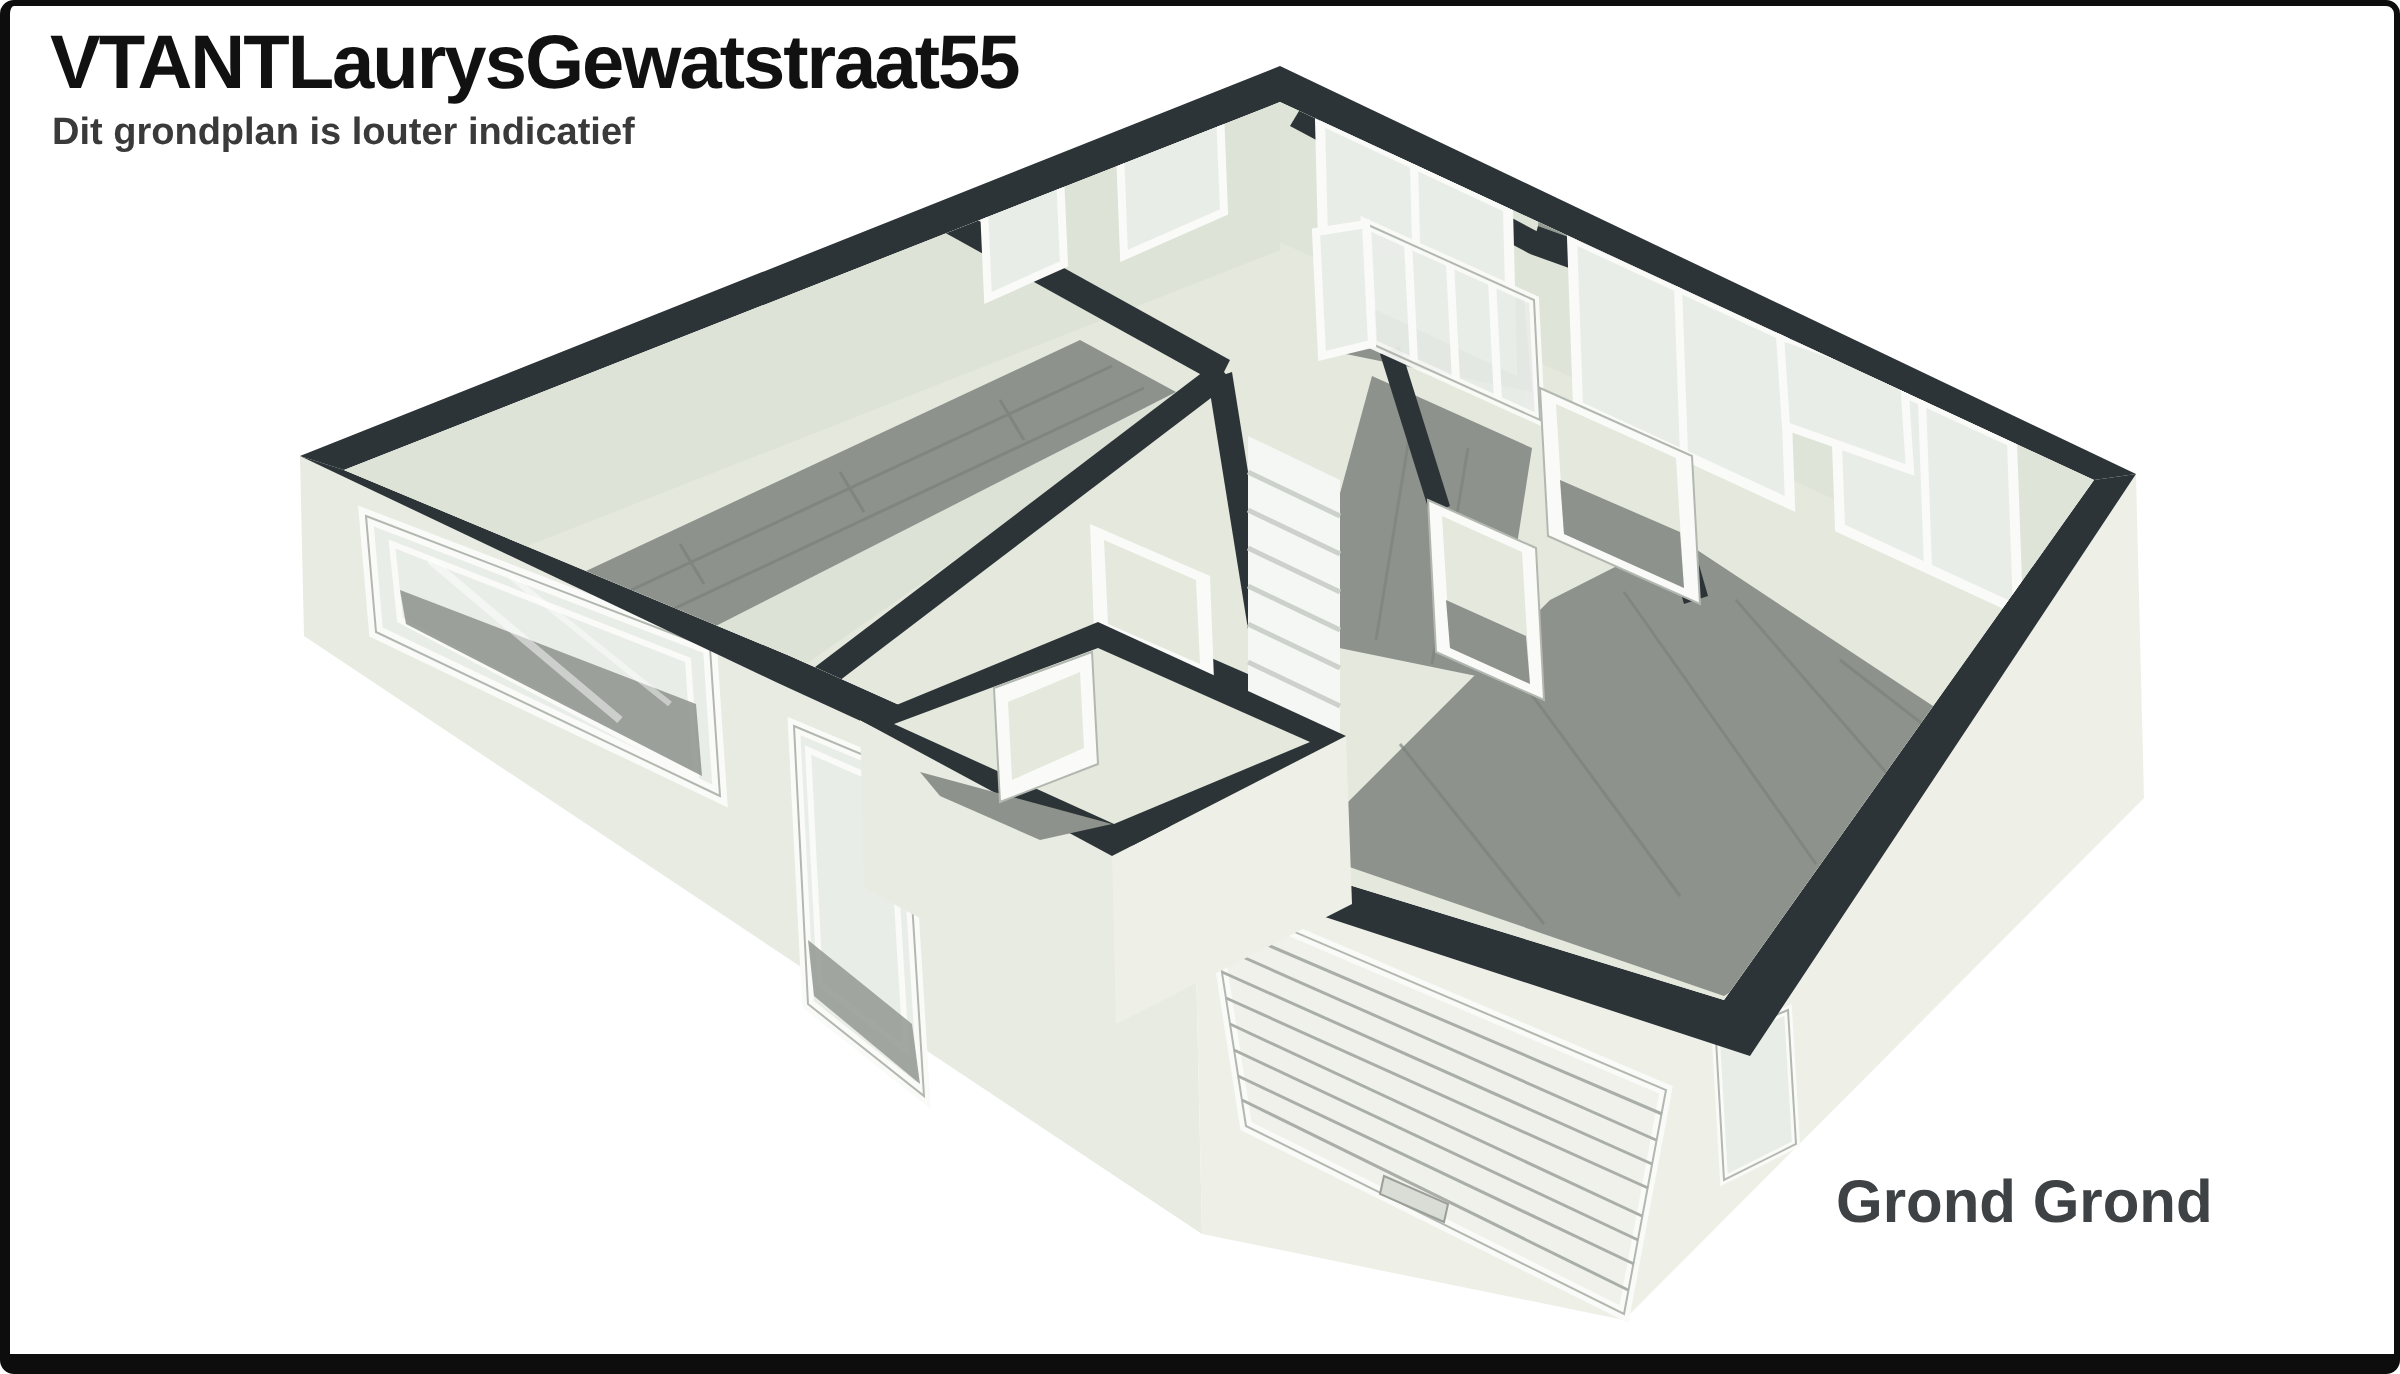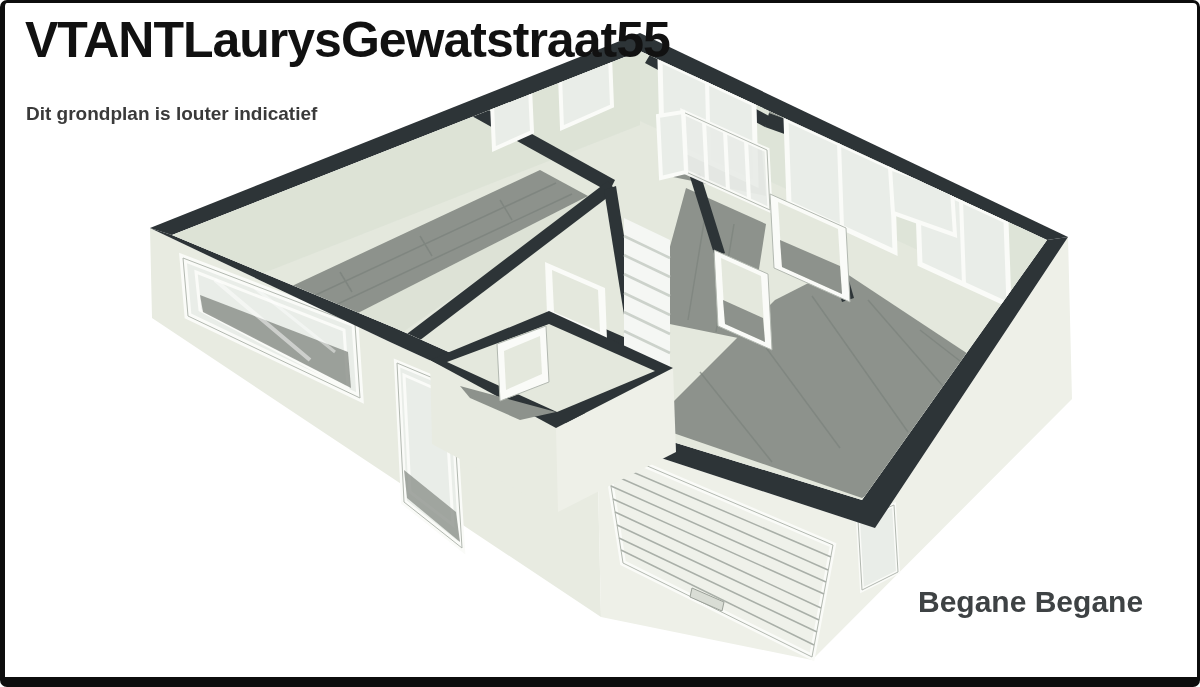--- a/index.html
+++ b/index.html
@@ -1,24 +1,24 @@
 <!DOCTYPE html>
 <html style="--page-bg: #ffffff; --border: #0d0d0d; --text: #111111; --subtext: #3a3a3a; --label: #3e4244; --watermark: #eff1f0; --wall-top: #2d3437; --face-sw: #e8ebe1; --face-se: #eef0e8; --interior: #e4e8dd; --wall-int: #dbe1d5; --wood: #8d928c; --wood-dark: #7a817b; --glass: #e9ede8; --frame: #fafbf8; --frame-edge: #b2b8b0; --stair: #f5f7f4; --stair-line: #ccd2cb;"><head>
 <meta charset="utf-8">
 <style>
   html,body{margin:0;padding:0;background:#ffffff;}
   #stage{position:relative;width:1200px;height:687px;background:var(--page-bg,#ffffff);
          font-family:"Liberation Sans", sans-serif;overflow:hidden;box-sizing:border-box;}
   #frame{position:absolute;inset:0;border:3px solid var(--border,#0d0d0d);border-left-width:5px;
          border-bottom-width:10px;border-radius:7px;pointer-events:none;z-index:50;}
   #plan-svg{position:absolute;left:0;top:0;width:1200px;height:687px;}
-  .title{position:absolute;left:25px;top:11px;font-size:50px;font-weight:800;letter-spacing:-1px;
+  .title{position:absolute;left:25px;top:11px;font-size:38px;font-weight:800;letter-spacing:-1px;
          color:var(--text,#111);white-space:nowrap;z-index:20;}
   .subtitle{position:absolute;left:26px;top:56px;font-size:19px;font-weight:700;
-         color:var(--subtext,#3a3a3a);white-space:nowrap;z-index:20;margin-top:47px;}
+         color:var(--subtext,#3a3a3a);white-space:nowrap;z-index:20;}
   .floor-label{position:absolute;left:918px;top:585px;font-size:30px;font-weight:700;
          color:var(--label,#3e4244);white-space:nowrap;z-index:20;}
   .watermark{position:absolute;left:545px;top:608px;font-size:58px;font-weight:800;
          color:var(--watermark,#eef1f0);z-index:5;letter-spacing:2px;}
   .frame-stroke{stroke:var(--frame-edge,#b2b8b0);stroke-width:1;}
 </style>
 </head>
 <body>
 
 <div id="stage">
@@ -214,16 +214,16 @@
       <g>
         <path d="M497,344 L546,326 L549,382 L500,401 Z" style="fill:var(--frame)"></path>
         <path class="frame-stroke" d="M497,344 L546,326 L549,382 L500,401 Z" fill="none"></path>
         <path d="M504,351 L540,336 L542,374 L506,390 Z" style="fill:var(--interior)"></path>
       </g>
     </g>
   </svg>
 
   <div class="title">VTANTLaurysGewatstraat55</div>
   <div class="subtitle">Dit grondplan is louter indicatief</div>
-  <div class="floor-label">Begane Begane</div>
+  <div class="floor-label">Grond Grond</div>
 
   <div id="frame"></div>
 </div>
 
 </body></html>

